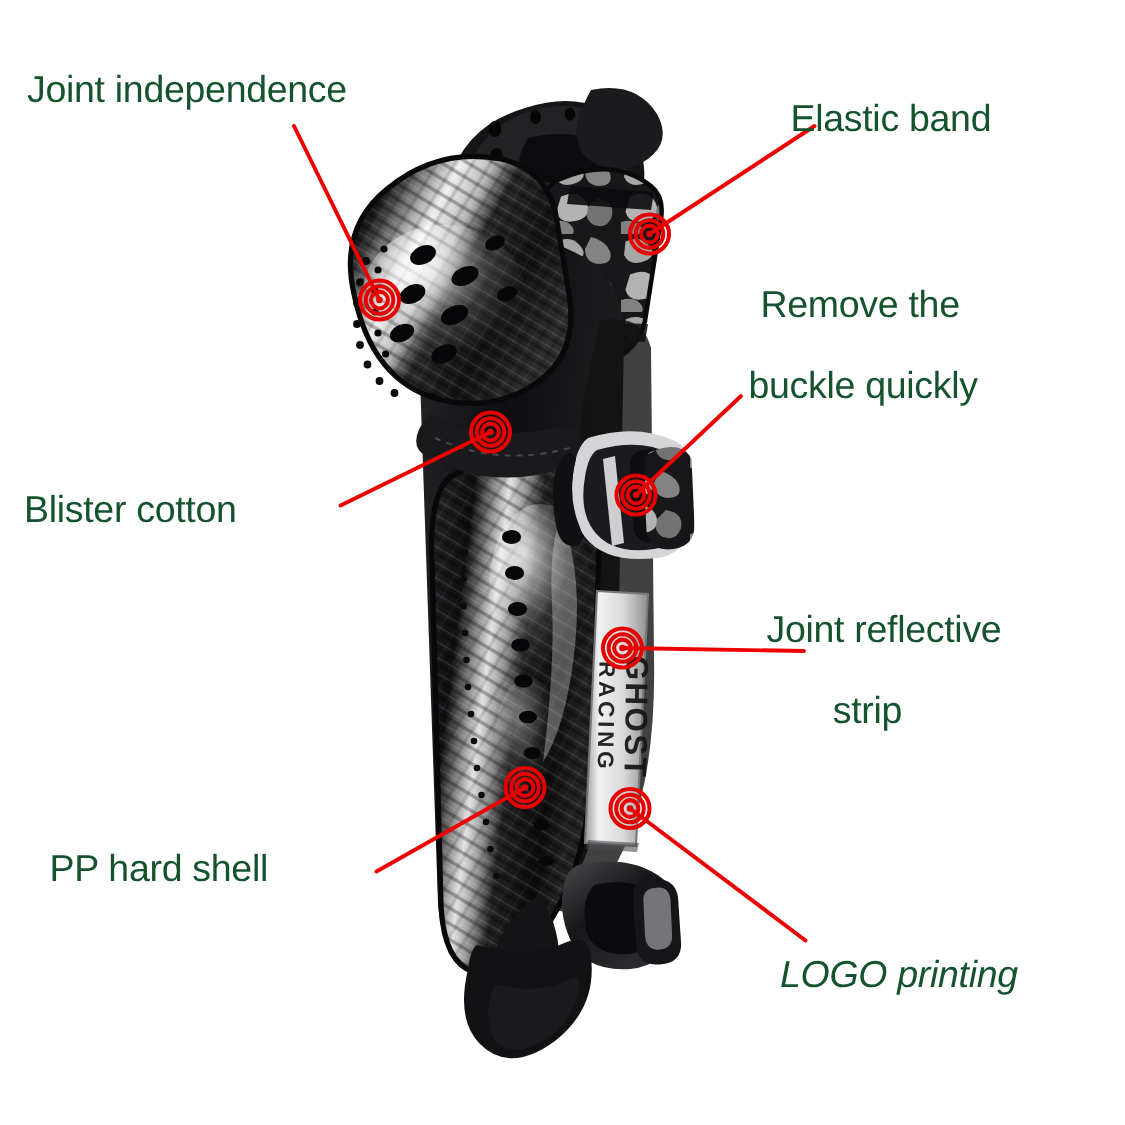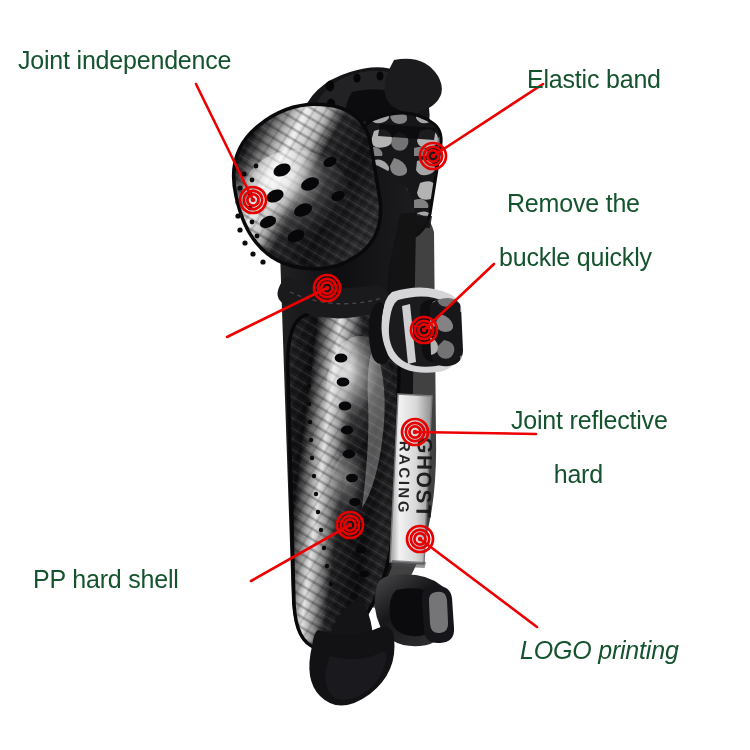--- a/index.html
+++ b/index.html
@@ -325,24 +325,27 @@
 
   <div class="anno-label lbl-elastic">
     <span>Elastic band</span>
   </div>
 
   <div class="anno-label lbl-remove">
     <span>Remove the</span>
     <span class="l2">buckle quickly</span>
   </div>
 
+  <div class="anno-label lbl-blister">
+    <span>Blister cotton</span>
+  </div>
 
   <div class="anno-label lbl-night">
     <span>Joint reflective</span>
-    <span class="l2">hard</span>
+    <span class="l2">strip</span>
   </div>
 
   <div class="anno-label lbl-pp">
     <span>PP hard shell</span>
   </div>
 
   <div class="anno-label lbl-logo">
     <span>LOGO printing</span>
   </div>
 

